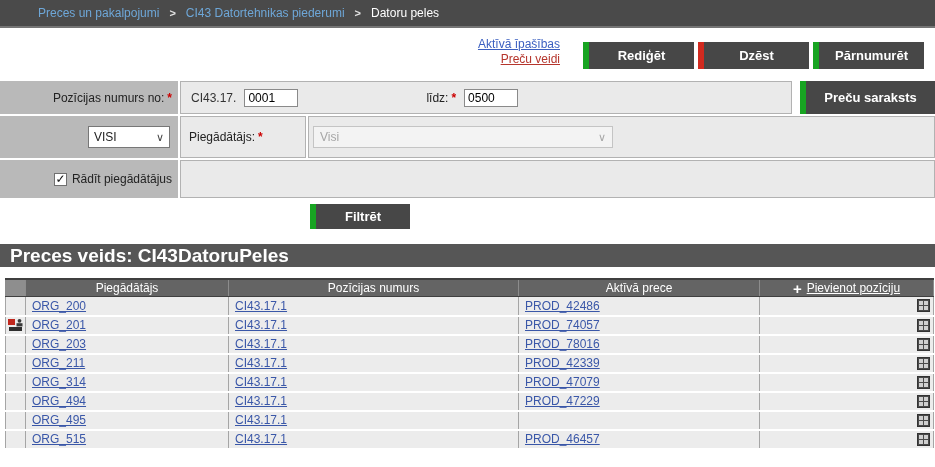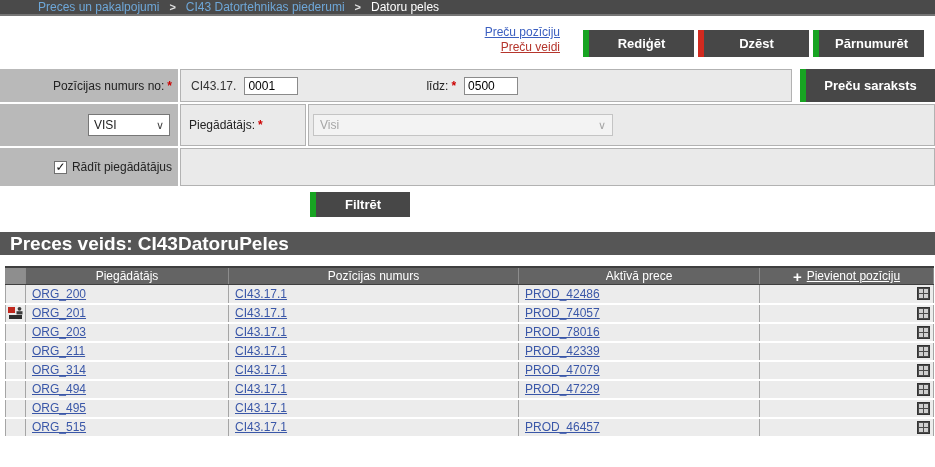--- a/index.html
+++ b/index.html
@@ -3,21 +3,21 @@
 <meta charset="utf-8">
 <style>
   * { box-sizing: border-box; }
   body {
     margin: 0; width: 935px; height: 467px; overflow: hidden;
     background: #fff; font-family: "Liberation Sans", sans-serif; font-size: 12px; color: #222;
   }
   a { cursor: pointer; }
 
   
-  .breadcrumb { height: 16px; background: #4a4a4a; border-bottom: 2px solid #757575;
+  .breadcrumb { height: 28px; background: #4a4a4a; border-bottom: 2px solid #757575;
     display: flex; align-items: center; padding-left: 38px; gap: 10px; }
   .breadcrumb a { color: #6ea7d8; text-decoration: none; }
   .breadcrumb .sep { color: #e3e3e3; font-weight: bold; font-size: 11px; }
   .breadcrumb .current { color: #fff; }
 
   
   .top-area { position: relative; height: 53px; }
   .header-links { position: absolute; right: 375px; top: 9px; text-align: right; line-height: 15px; }
   .header-links a { display: block; }
   .link-blue { color: #3b5fc0; text-decoration: underline; }
@@ -88,21 +88,21 @@
 <div class="breadcrumb">
   <a>Preces un pakalpojumi</a>
   <span class="sep">&gt;</span>
   <a>CI43 Datortehnikas piederumi</a>
   <span class="sep">&gt;</span>
   <span class="current">Datoru peles</span>
 </div>
 
 <div class="top-area">
   <div class="header-links">
-    <a class="link-blue">Preču pozīciju</a>
+    <a class="link-blue">Aktīvā īpašības</a>
     <a class="link-red">Preču veidi</a>
   </div>
   <div class="action-buttons">
     <button class="btn action-btn" style="border-left-color: rgb(24, 164, 34);">Rediģēt</button>
     <button class="btn action-btn" style="border-left-color: rgb(209, 42, 31);">Dzēst</button>
     <button class="btn action-btn" style="border-left-color: rgb(24, 164, 34);">Pārnumurēt</button>
   </div>
 </div>
 
 <div>

